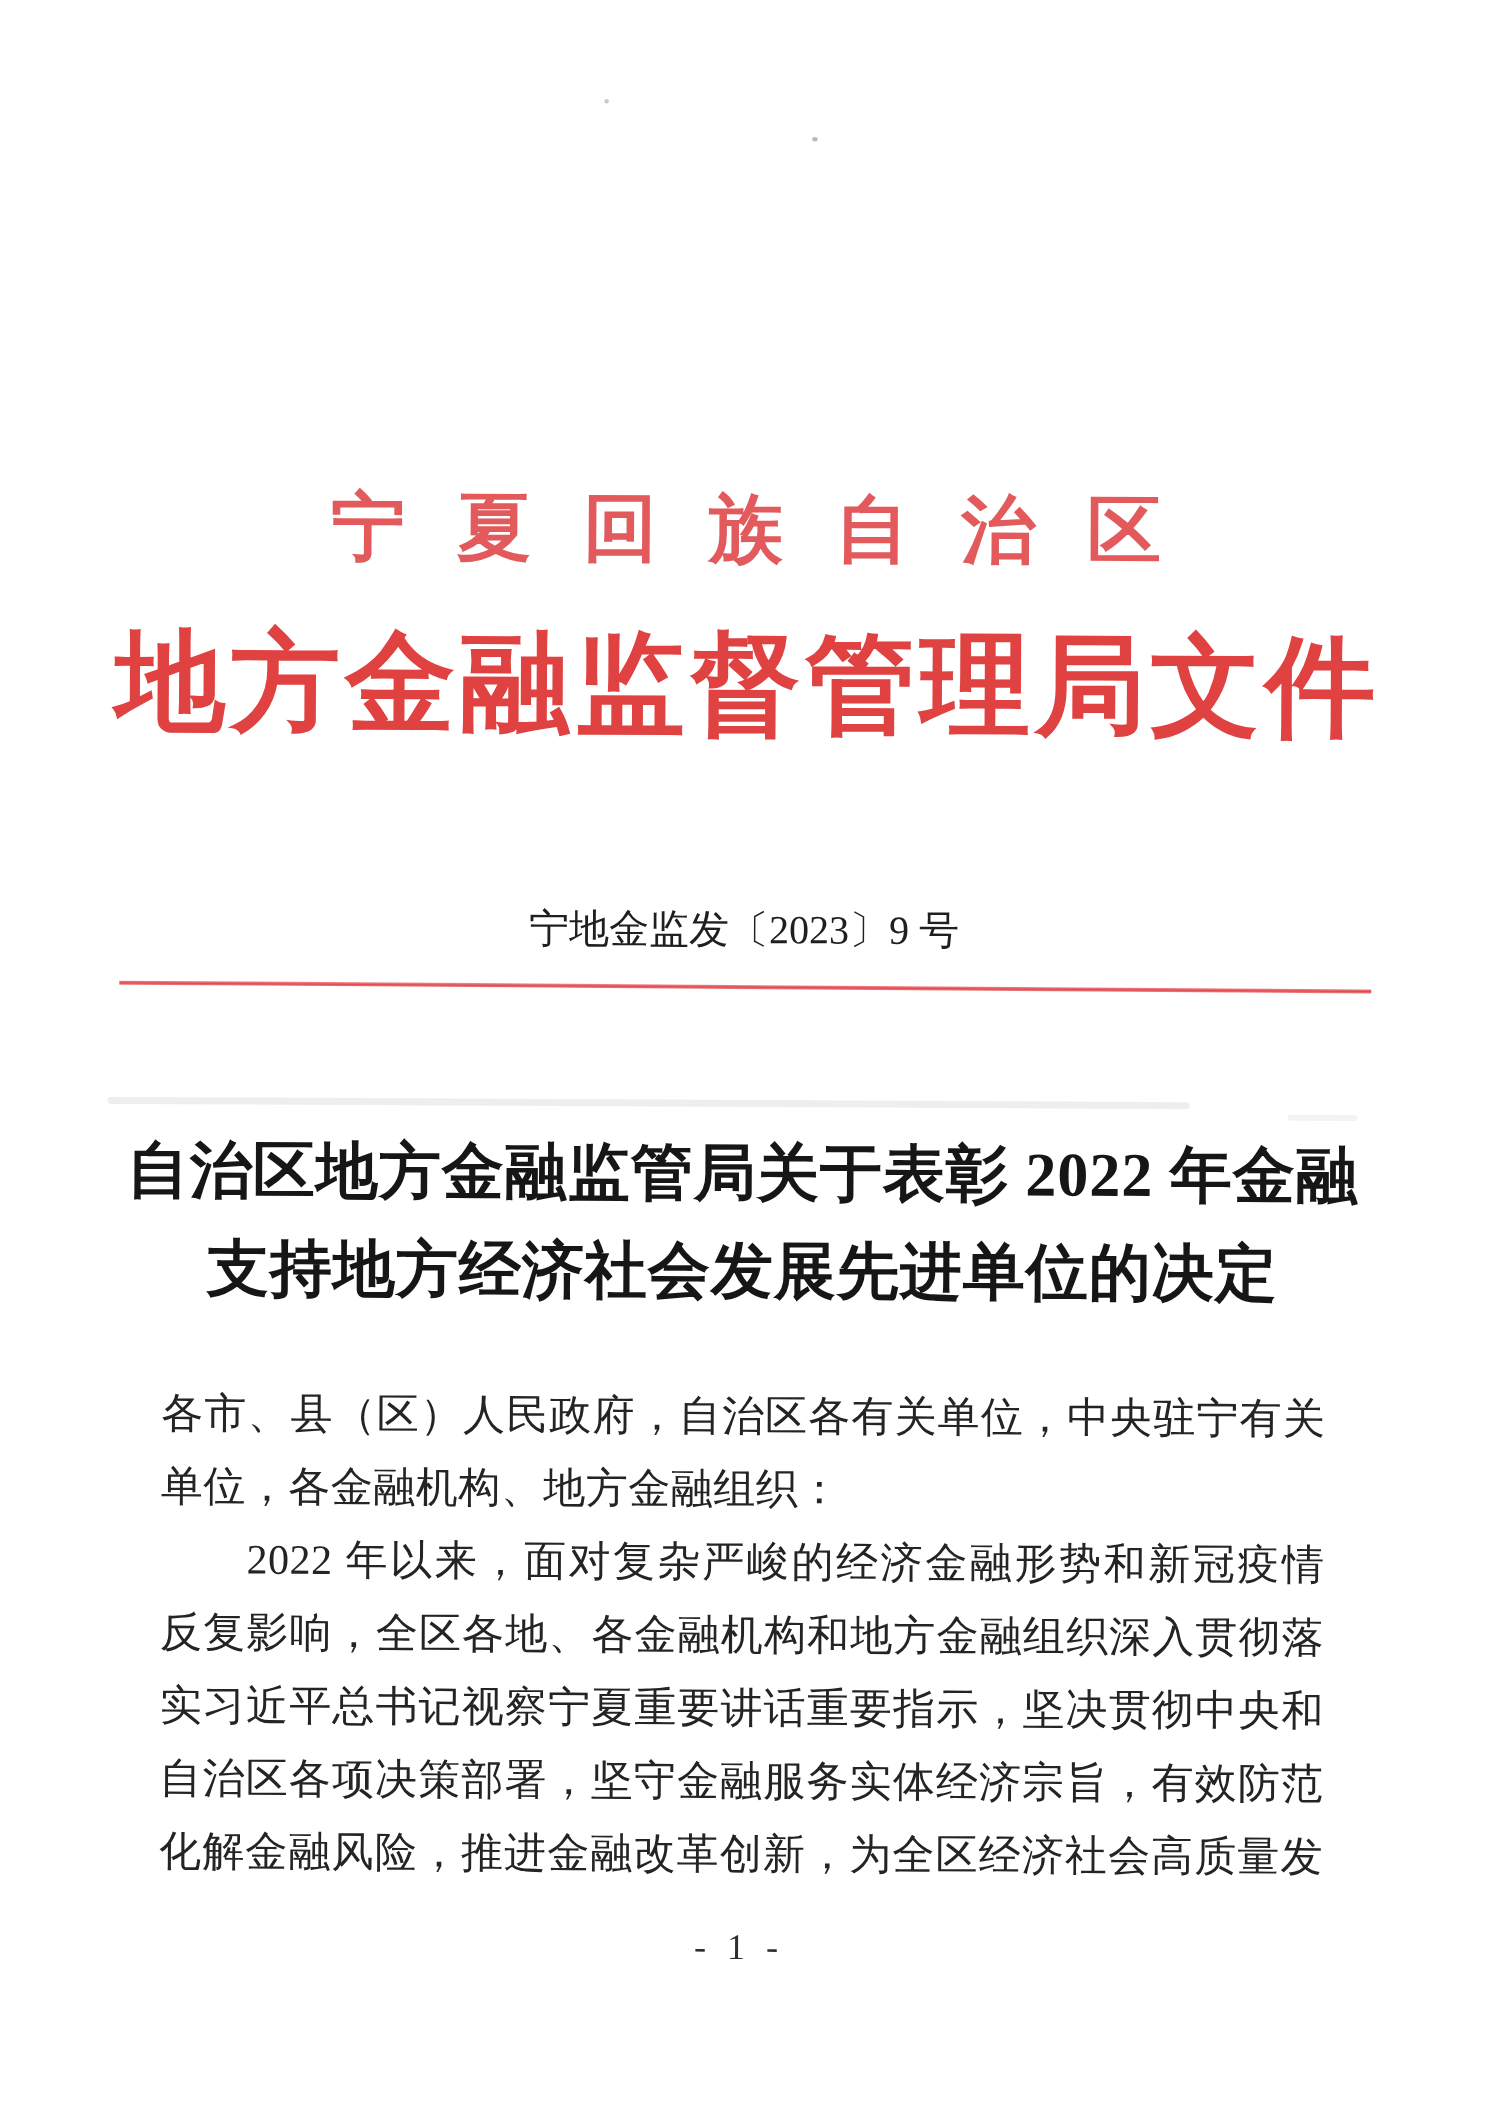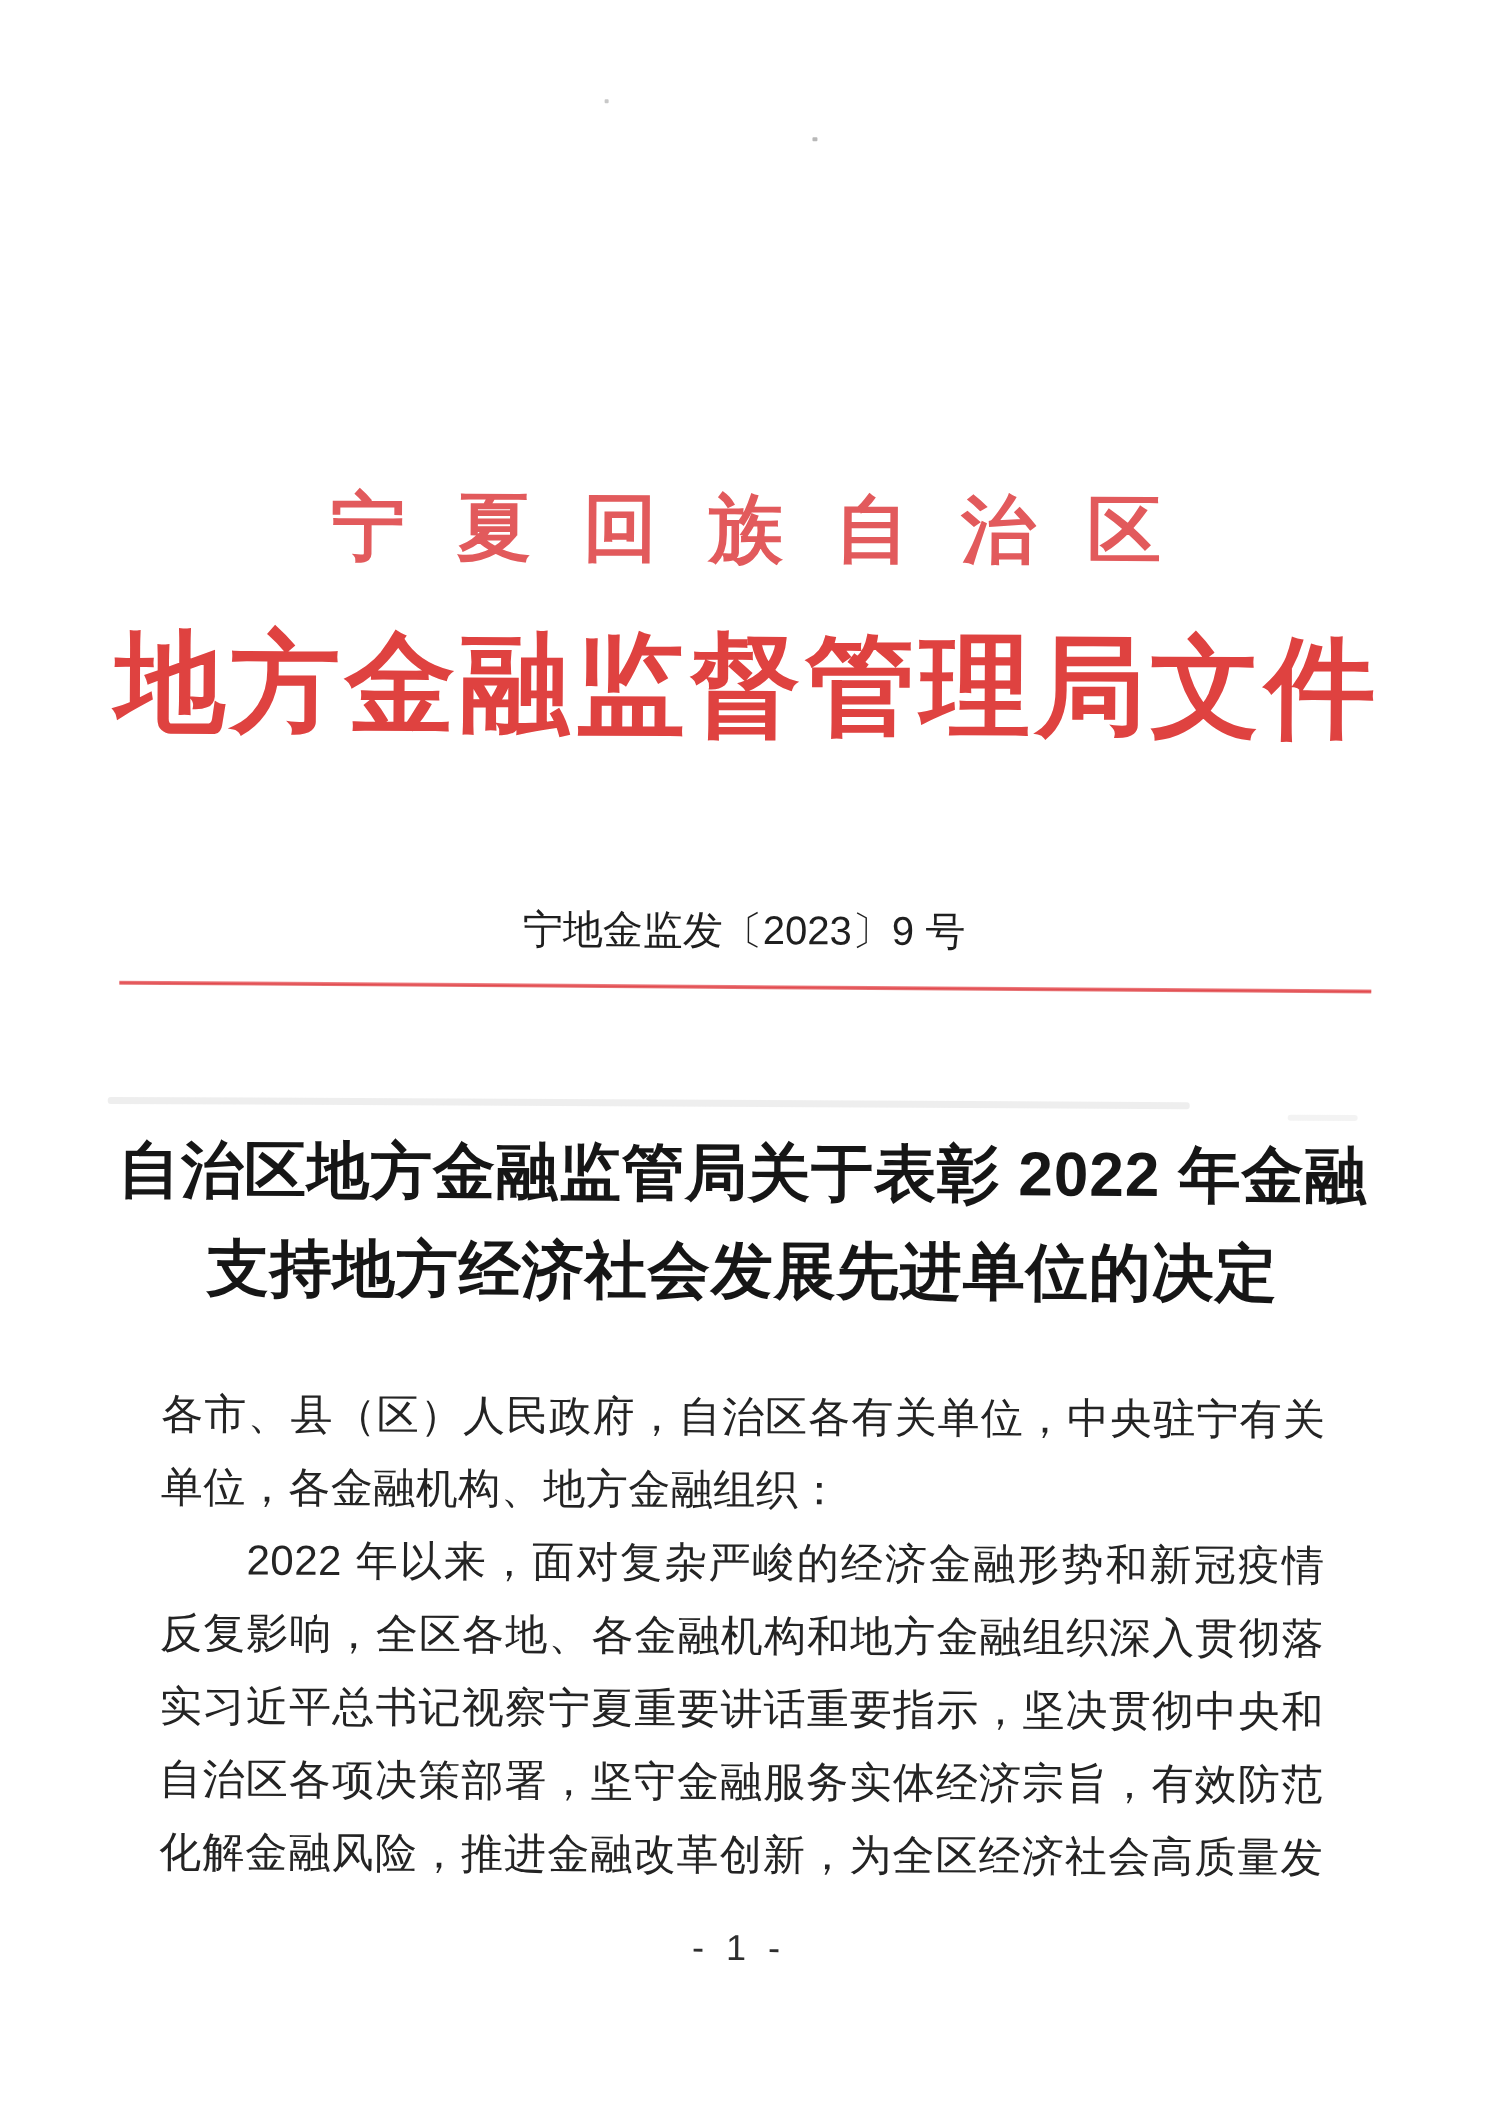--- a/index.html
+++ b/index.html
@@ -4,21 +4,21 @@
 <style>
   * { margin: 0; padding: 0; box-sizing: border-box; }
   html, body { background: #ffffff; }
   .page {
     position: relative;
     width: 1487px;
     height: 2102px;
     margin: 0 auto;
     background: #ffffff;
     overflow: hidden;
-    font-family: Liberation Sans, sans-serif;
+    font-family: Liberation Serif, serif;
     color: #222;
   }
   .tilt {
     position: absolute;
     left: 0; top: 0; right: 0; bottom: 0;
     transform: rotate(0.28deg);
     transform-origin: 743px 1050px;
   }
   .abs { position: absolute; left: 0; width: 100%; }
 

